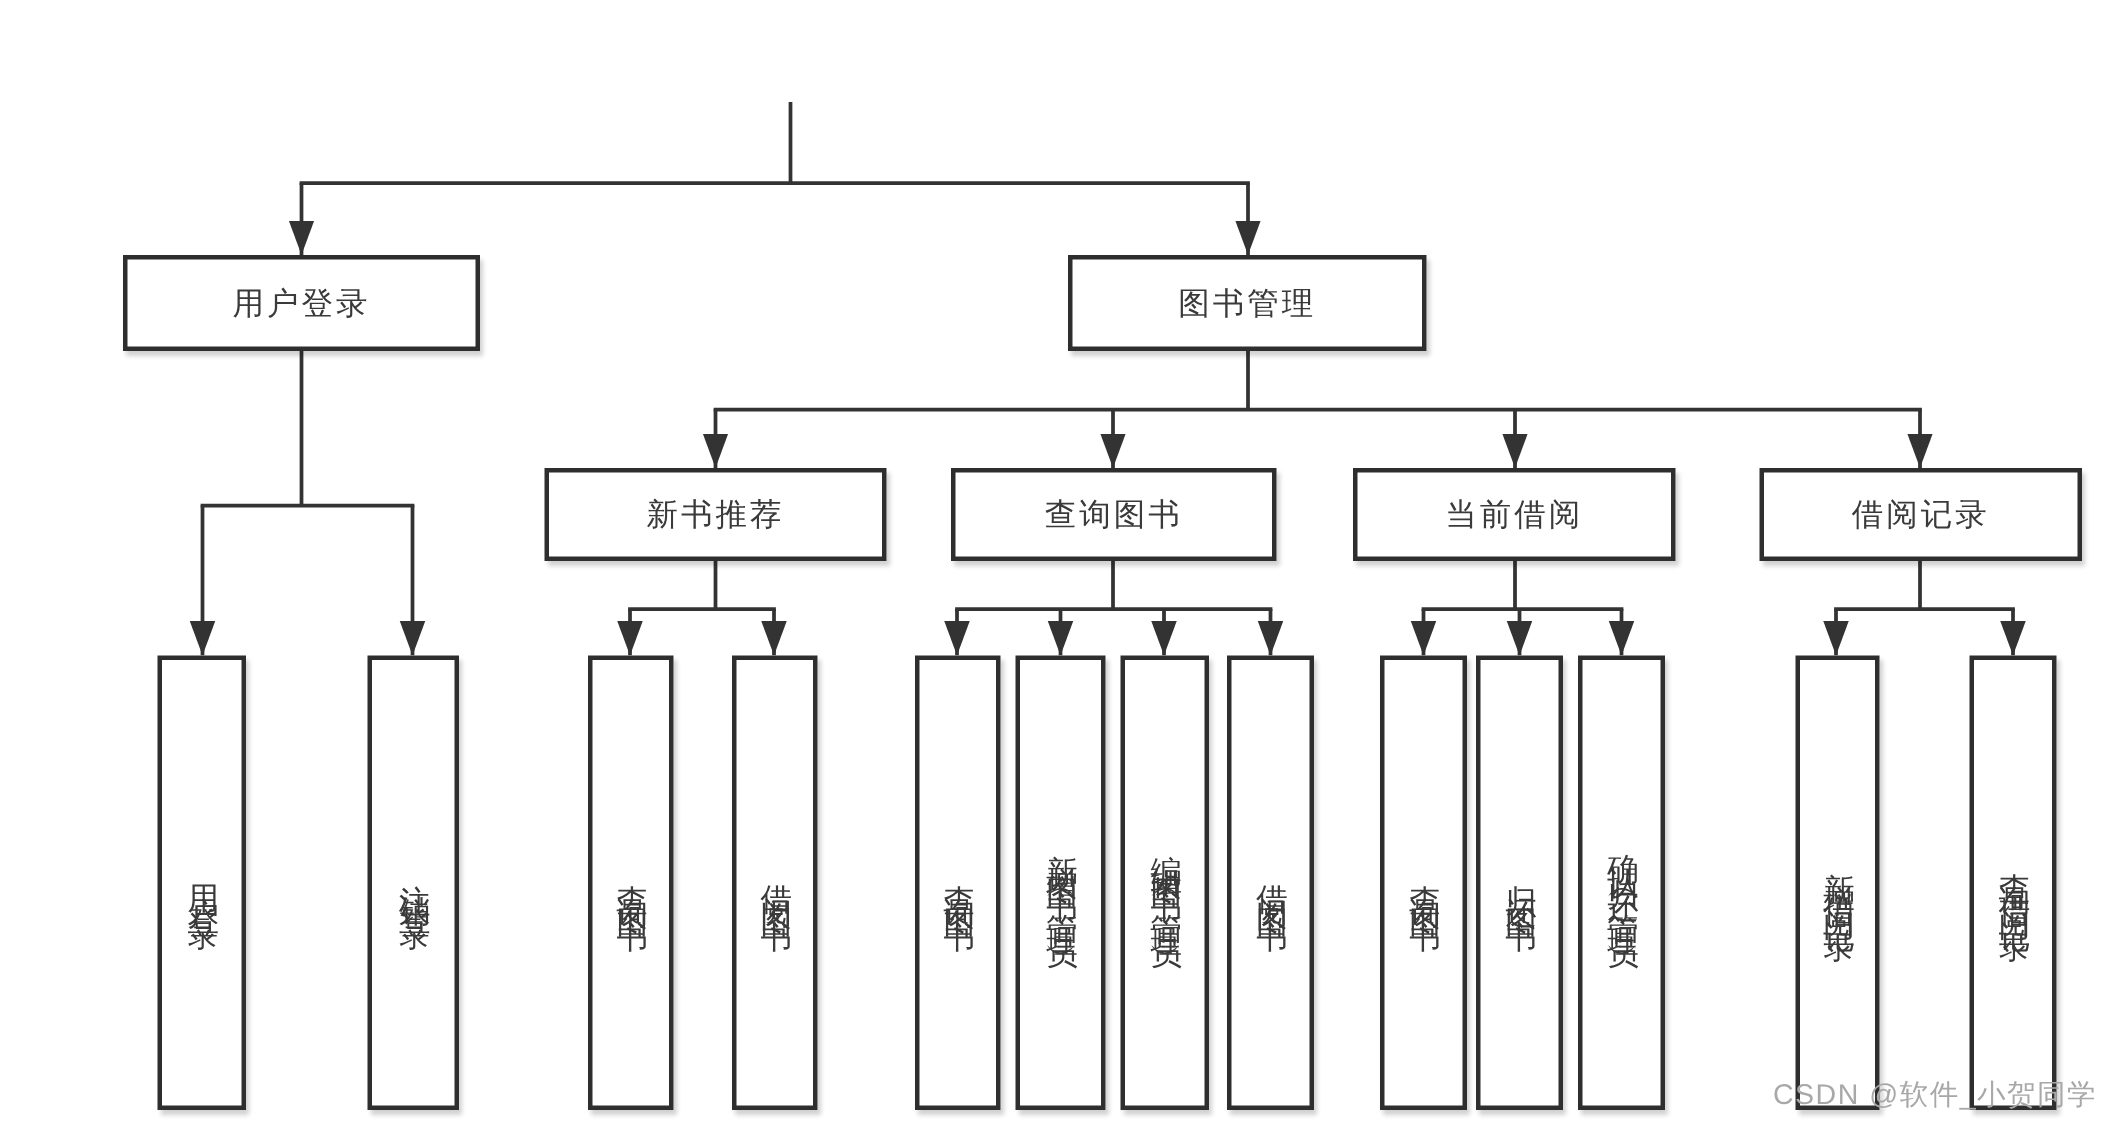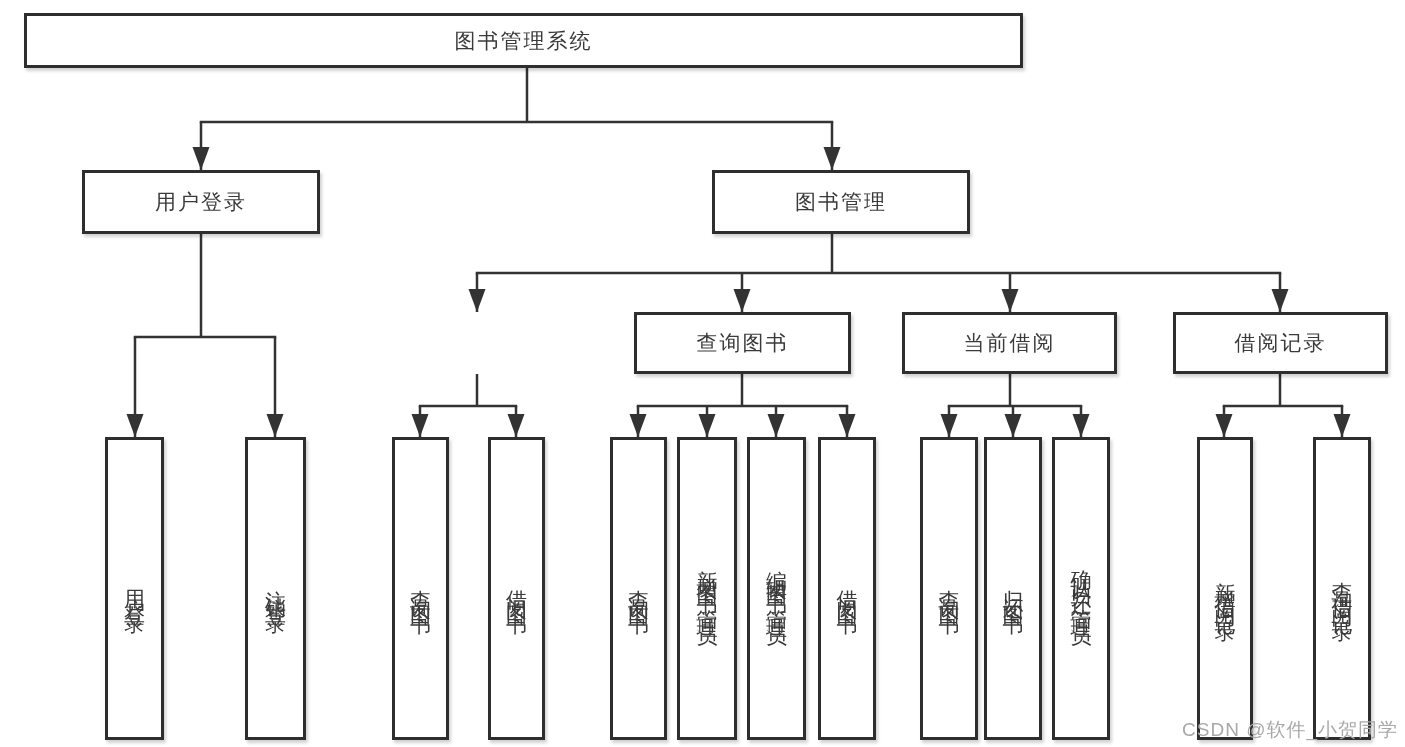--- a/index.html
+++ b/index.html
@@ -126,25 +126,25 @@
 
       <g>
         <path d="M1280,374 V406"></path>
         <path d="M1222.75,406 H1343.25"></path>
         <path d="M1224,406 V437" marker-end="url(#arrowhead)"></path>
         <path d="M1342,406 V437" marker-end="url(#arrowhead)"></path>
       </g>
     </g>
   </svg>
 
-  <div class="node" style="left:24px; top:13px; width:999px; height:55px;">图书管理系统</div>
 
   <div class="node" style="left:82px; top:170px; width:238px; height:64px;">用户登录</div>
-  <div class="node" style="left:712px; top:170px; width:258px; height:64px;">图书管理</div>
+  <div class="node" style="left:712px; top:170px; width:239px; height:64px;">图书管理</div>
 
+  <div class="node" style="left:363px; top:312px; width:228px; height:62px;">新书推荐</div>
   <div class="node" style="left:634px; top:312px; width:217px; height:62px;">查询图书</div>
   <div class="node" style="left:902px; top:312px; width:215px; height:62px;text-align:right;">当前借阅</div>
   <div class="node" style="left:1173px; top:312px; width:215px; height:62px;">借阅记录</div>
 
   <div class="leaf" style="left:105px; width:59px;">用户登录</div>
   <div class="leaf" style="left:245px; width:61px;">注销登录</div>
 
   <div class="leaf" style="left:392px; width:57px;">查询图书</div>
   <div class="leaf" style="left:488px; width:57px;">借阅图书</div>
 

